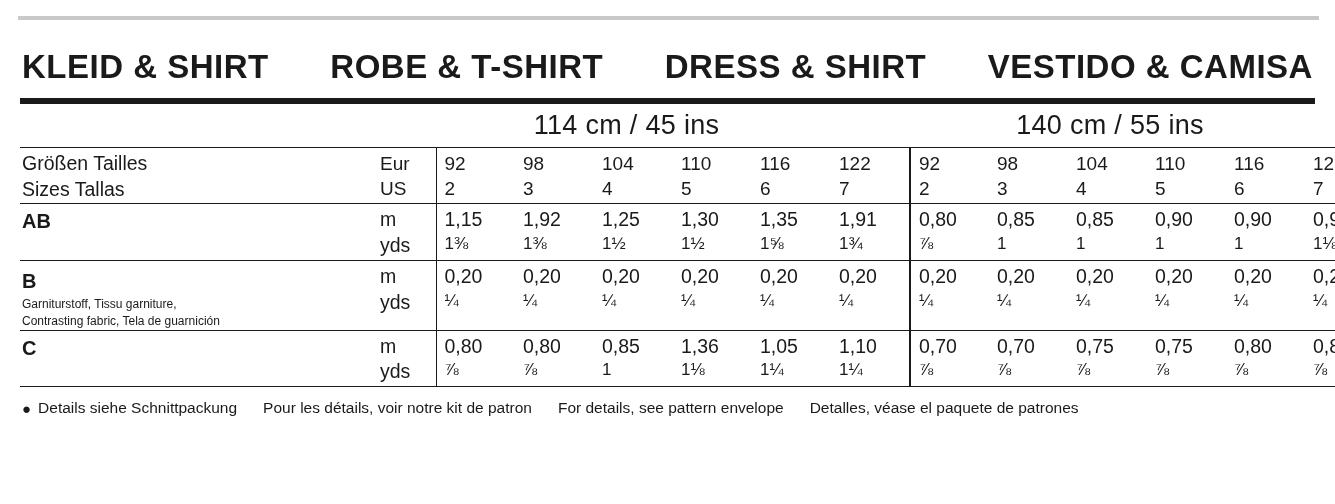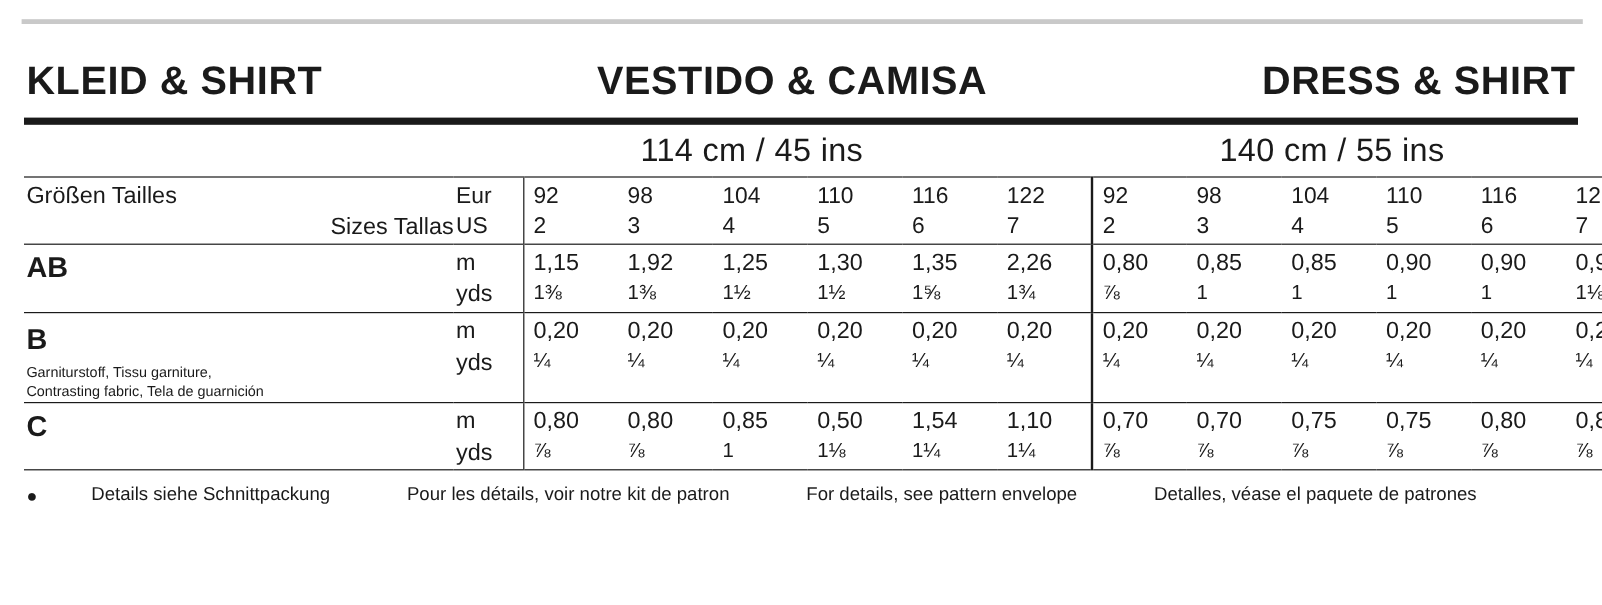--- a/index.html
+++ b/index.html
@@ -94,24 +94,24 @@
     padding: 3px 0 1px 8px;
     font-size: 19px;
     line-height: 1.32;
   }
   .cell.unit { padding-left: 2px; }
   .cell.lbl  { padding-left: 2px; }
 
   .row-main { font-size: 19.5px; }
 
   .sizes-row .line1 { font-size: 19.5px; }
-  .sizes-row .line2 { font-size: 19.5px; text-align: right; }
+  .sizes-row .line2 { font-size: 19.5px; }
 
   .label-strong {
-    font-size: 24px;
+    font-size: 20px;
     font-weight: bold;
     padding-top: 4px;
   }
   .label-sub {
     font-size: 12px;
     line-height: 1.35;
     padding-top: 2px;
   }
 
   .frac { font-size: 17px; }
@@ -122,33 +122,34 @@
     align-items: center;
     margin-top: 12px;
     font-size: 15.5px;
     padding-left: 2px;
   }
   .footer .bullet {
     font-size: 15px;
     margin-right: 7px;
     line-height: 1;
   }
-  .footer .seg { margin-right: 26px; white-space: nowrap; margin-left: 38px; }
+  .footer .seg { margin-right: 26px; white-space: nowrap; }
 </style>
 </head>
 <body>
 
 <div class="page">
 
   <div class="top-rule"></div>
 
   <div class="title-row">
     <div class="title">KLEID &amp; SHIRT</div>
+    <div class="title">ROBE &amp; T-SHIRT</div>
+    <div class="title">DRESS &amp; SHIRT</div>
     <div class="title">VESTIDO &amp; CAMISA</div>
-    <div class="title">DRESS &amp; SHIRT</div>
   </div>
 
   <div class="title-rule"></div>
 
   <div class="widths">
     <div class="spacer"></div>
     <div class="w">114 cm / 45 ins</div>
     <div class="w second">140 cm / 55 ins</div>
   </div>
 
@@ -295,21 +296,21 @@
             </div>
           </td>
       <td class="rule-thin">
             <div class="cell">
               <div class="row-main">1,35</div>
               <div class="frac">1⅝</div>
             </div>
           </td>
       <td class="rule-thin">
             <div class="cell">
-              <div class="row-main">2,26</div>
+              <div class="row-main">1,91</div>
               <div class="frac">1¾</div>
             </div>
           </td>
 
       <td class="rule-thin vline-mid">
             <div class="cell">
               <div class="row-main">0,80</div>
               <div class="frac">⅞</div>
             </div>
           </td>
@@ -457,27 +458,27 @@
             </div>
           </td>
       <td class="rule-thin">
             <div class="cell">
               <div class="row-main">0,85</div>
               <div class="frac">1</div>
             </div>
           </td>
       <td class="rule-thin">
             <div class="cell">
-              <div class="row-main">0,50</div>
+              <div class="row-main">1,36</div>
               <div class="frac">1⅛</div>
             </div>
           </td>
       <td class="rule-thin">
             <div class="cell">
-              <div class="row-main">1,54</div>
+              <div class="row-main">1,05</div>
               <div class="frac">1¼</div>
             </div>
           </td>
       <td class="rule-thin">
             <div class="cell">
               <div class="row-main">1,10</div>
               <div class="frac">1¼</div>
             </div>
           </td>
 

